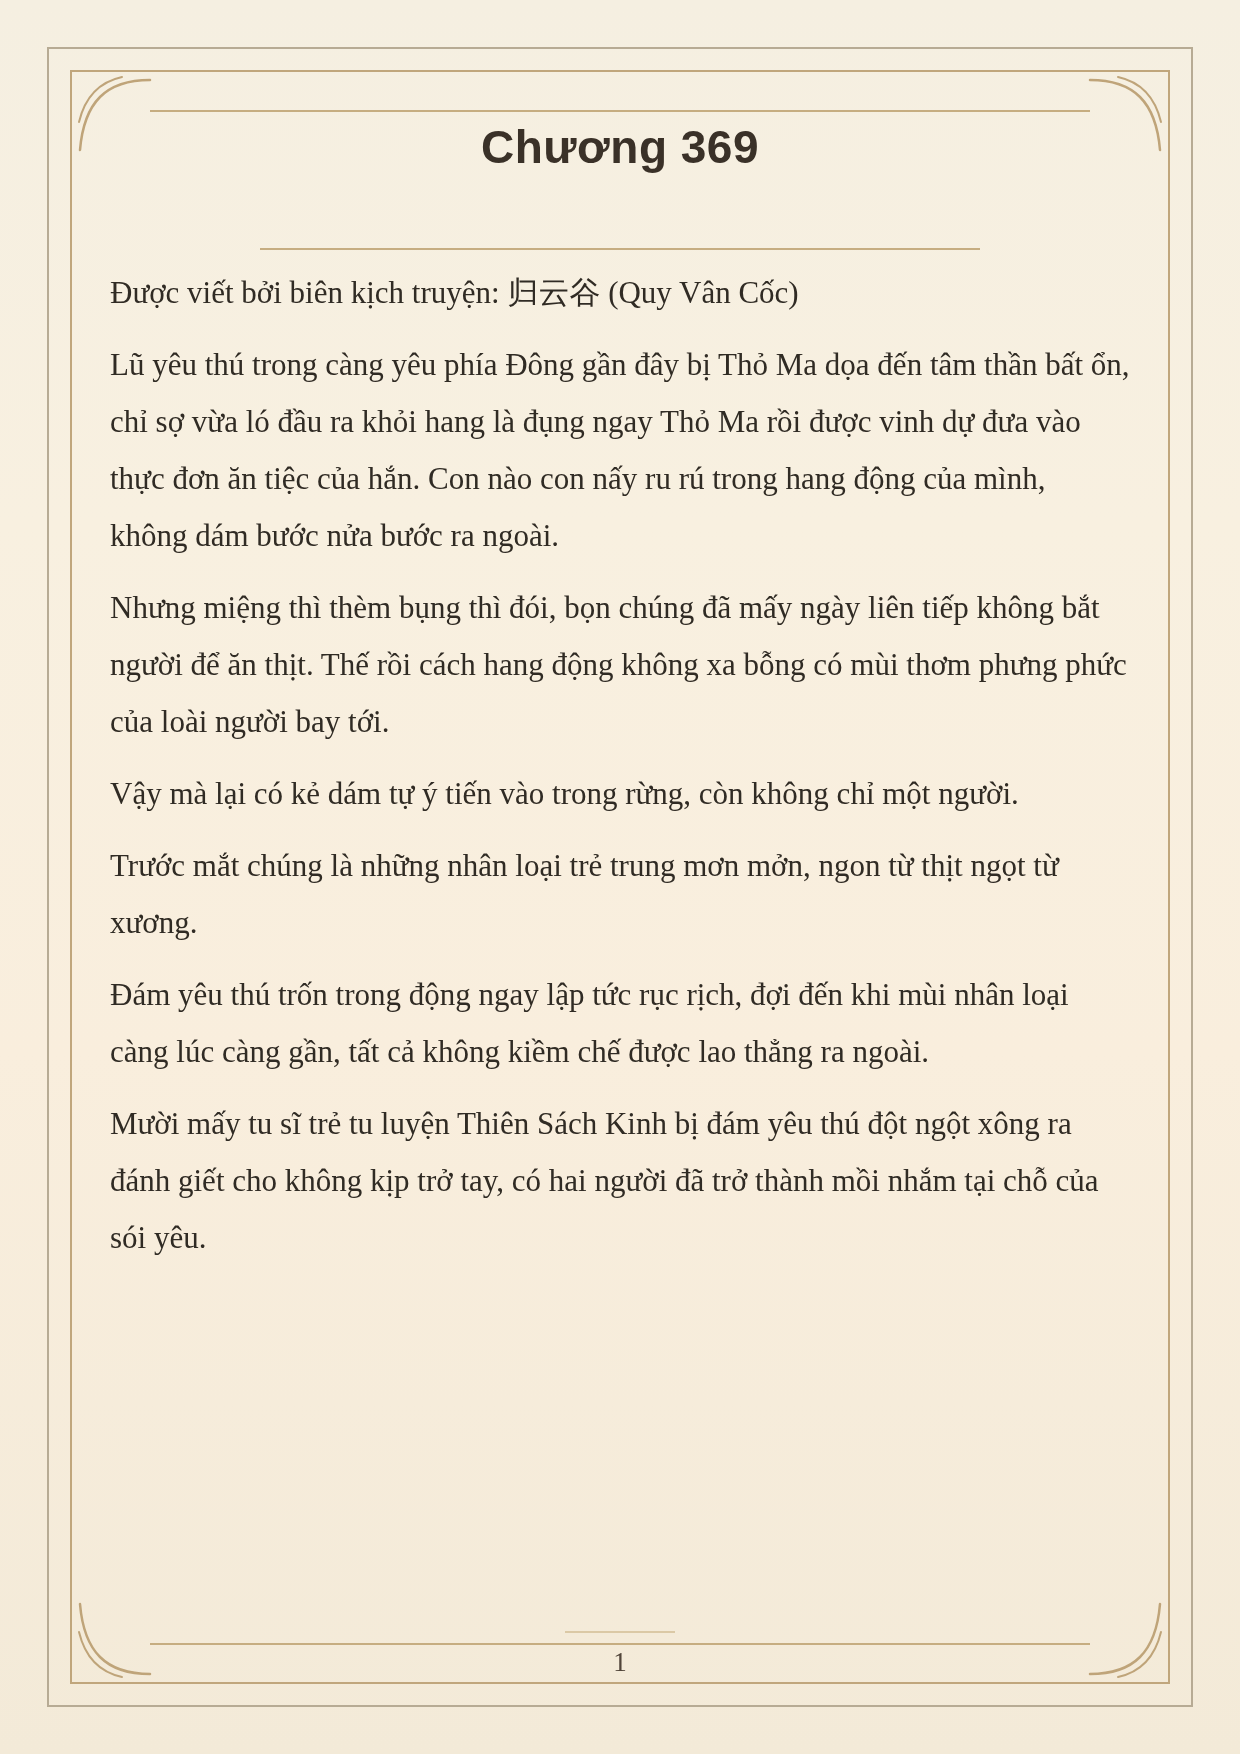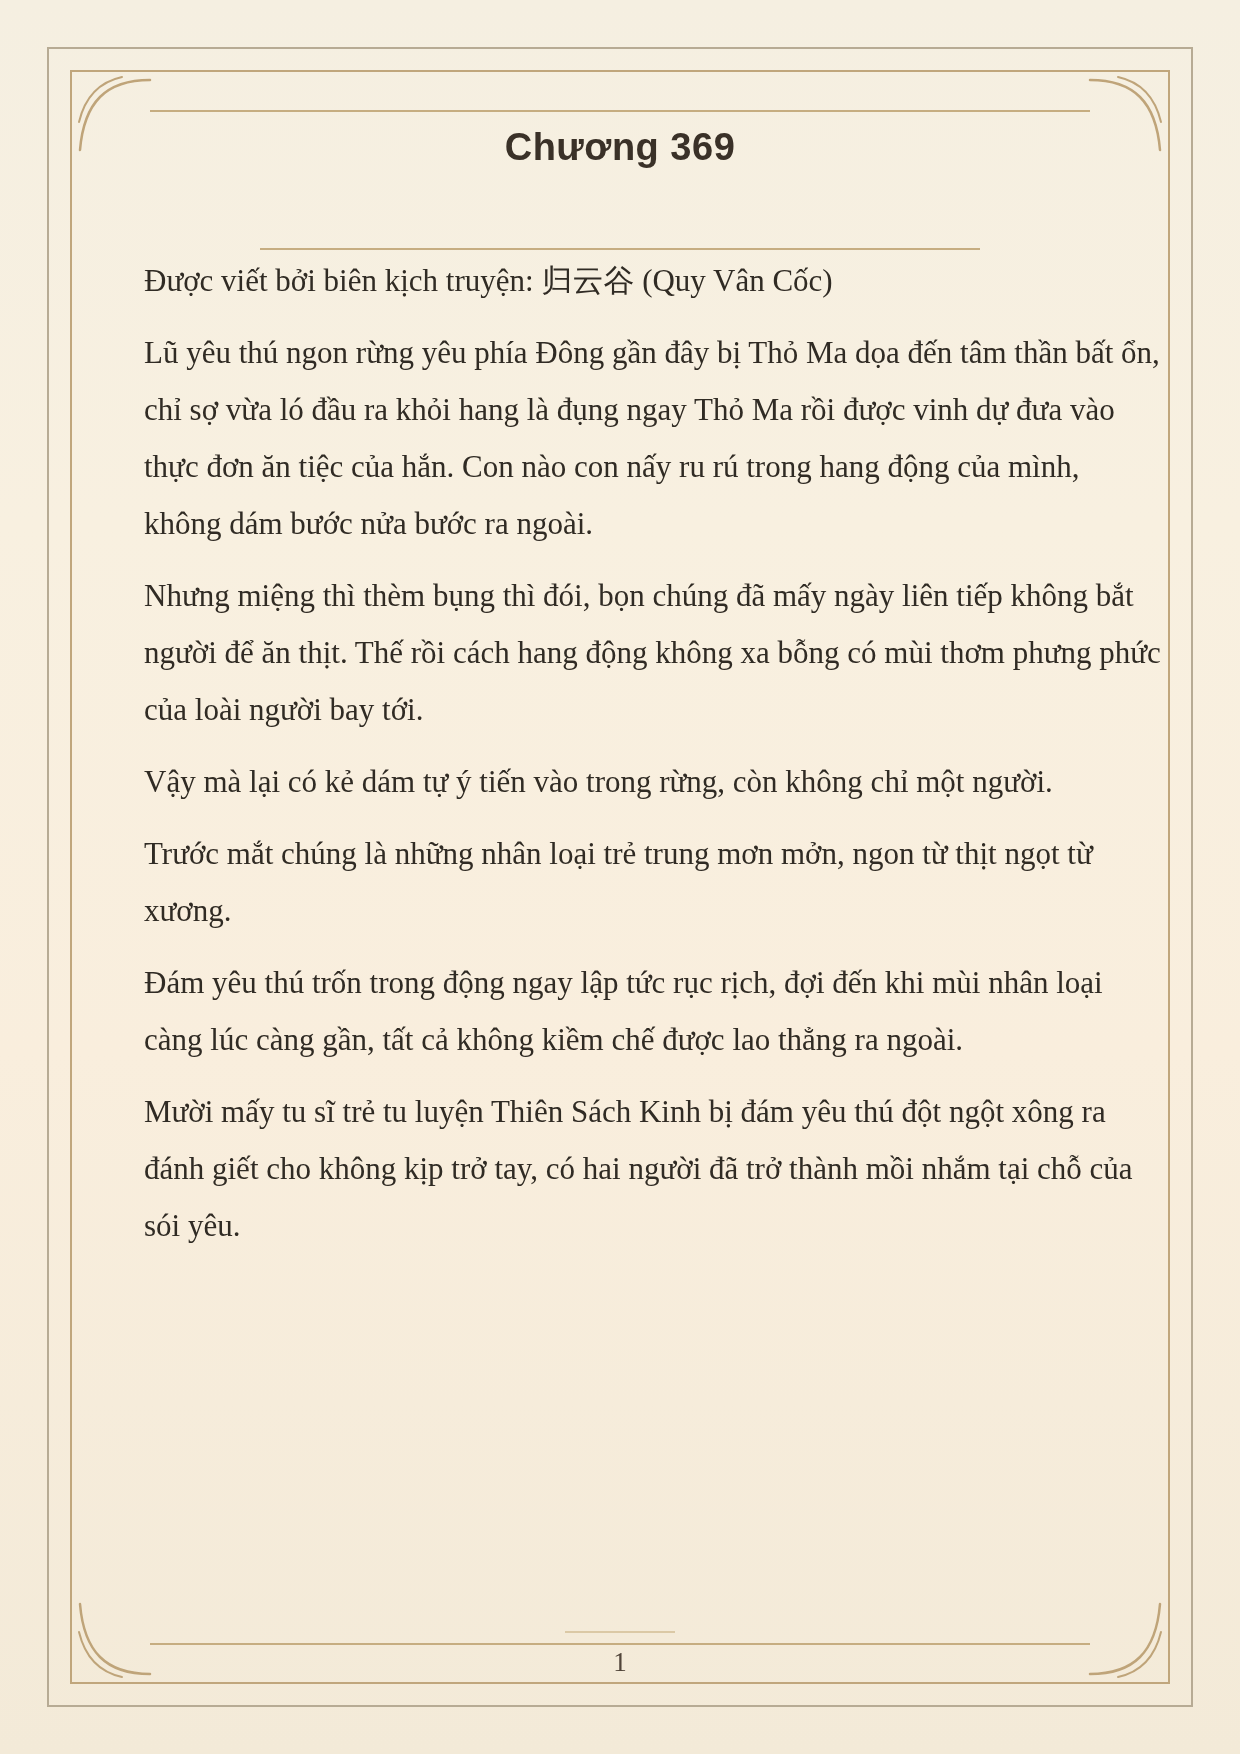--- a/index.html
+++ b/index.html
@@ -40,36 +40,35 @@
     background: #c6ad81;
   }
   .title {
     position: absolute;
     left: 0; top: 116px;
     width: 100%;
     margin: 0;
     text-align: center;
     font-family: "Liberation Sans", "DejaVu Sans", sans-serif;
     font-weight: 700;
-    font-size: 38px;
+    font-size: 46px;
     line-height: 62px;
     color: #3a3128;
     letter-spacing: 0.5px;
   }
   .title-rule {
     position: absolute;
     left: 260px; top: 248px;
     width: 720px; height: 2px;
     background: #c6ad81;
   }
   .content {
     position: absolute;
-    left: 110px; top: 252px;
+    left: 110px; top: 264px;
     width: 1020px;
-    margin-left: 34px;
   }
   .content p {
     margin: 0 0 15px 0;
     font-size: 31px;
     line-height: 57px;
     color: #302b24;
     text-align: left;
   }
   .footer-short-rule {
     position: absolute;
@@ -115,21 +114,21 @@
   </svg>
 
   <div class="top-rule"></div>
 
   <h1 class="title">Chương 369</h1>
 
   <div class="title-rule"></div>
 
   <main class="content">
       <p>Được viết bởi biên kịch truyện: 归云谷 (Quy Vân Cốc)</p>
-      <p>Lũ yêu thú ngon rừng yêu phía Đông gần đây bị Thỏ Ma dọa đến tâm thần bất ổn, chỉ sợ vừa ló đầu ra khỏi hang là đụng ngay Thỏ Ma rồi được vinh dự đưa vào thực đơn ăn tiệc của hắn. Con nào con nấy ru rú trong hang động của mình, không dám bước nửa bước ra ngoài.</p>
+      <p>Lũ yêu thú trong càng yêu phía Đông gần đây bị Thỏ Ma dọa đến tâm thần bất ổn, chỉ sợ vừa ló đầu ra khỏi hang là đụng ngay Thỏ Ma rồi được vinh dự đưa vào thực đơn ăn tiệc của hắn. Con nào con nấy ru rú trong hang động của mình, không dám bước nửa bước ra ngoài.</p>
       <p>Nhưng miệng thì thèm bụng thì đói, bọn chúng đã mấy ngày liên tiếp không bắt người để ăn thịt. Thế rồi cách hang động không xa bỗng có mùi thơm phưng phức của loài người bay tới.</p>
       <p>Vậy mà lại có kẻ dám tự ý tiến vào trong rừng, còn không chỉ một người.</p>
       <p>Trước mắt chúng là những nhân loại trẻ trung mơn mởn, ngon từ thịt ngọt từ xương.</p>
       <p>Đám yêu thú trốn trong động ngay lập tức rục rịch, đợi đến khi mùi nhân loại càng lúc càng gần, tất cả không kiềm chế được lao thẳng ra ngoài.</p>
       <p>Mười mấy tu sĩ trẻ tu luyện Thiên Sách Kinh bị đám yêu thú đột ngột xông ra đánh giết cho không kịp trở tay, có hai người đã trở thành mồi nhắm tại chỗ của sói yêu.</p>
     </main>
 
   <div class="footer-short-rule"></div>
   <div class="footer-rule"></div>
   <div class="page-number">1</div>

